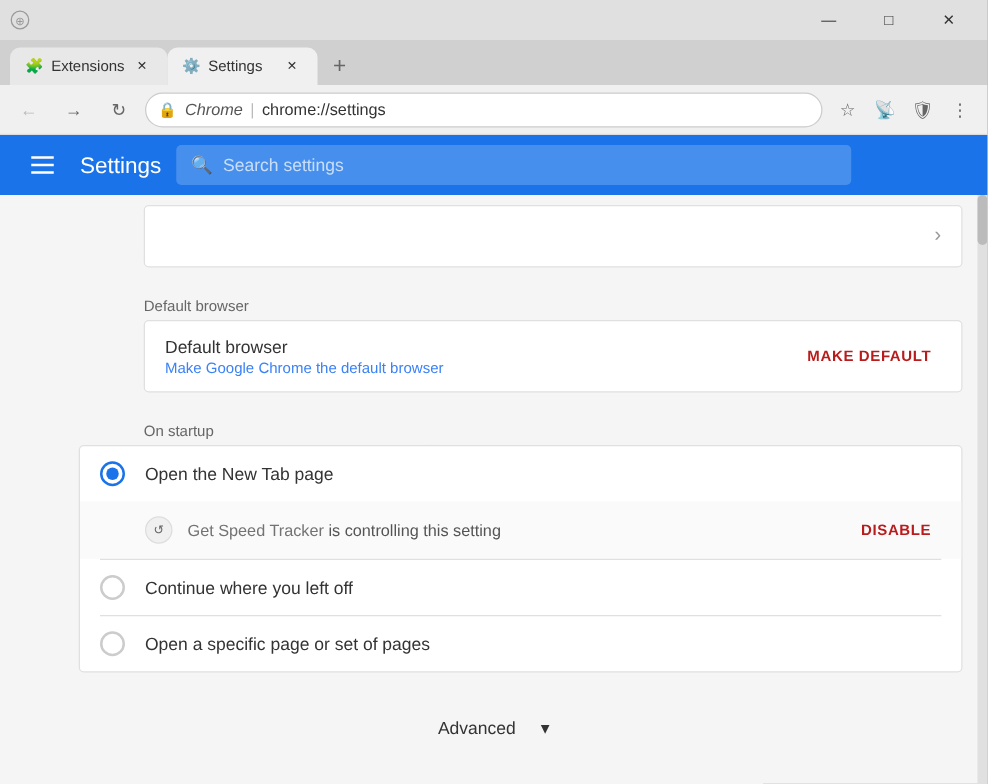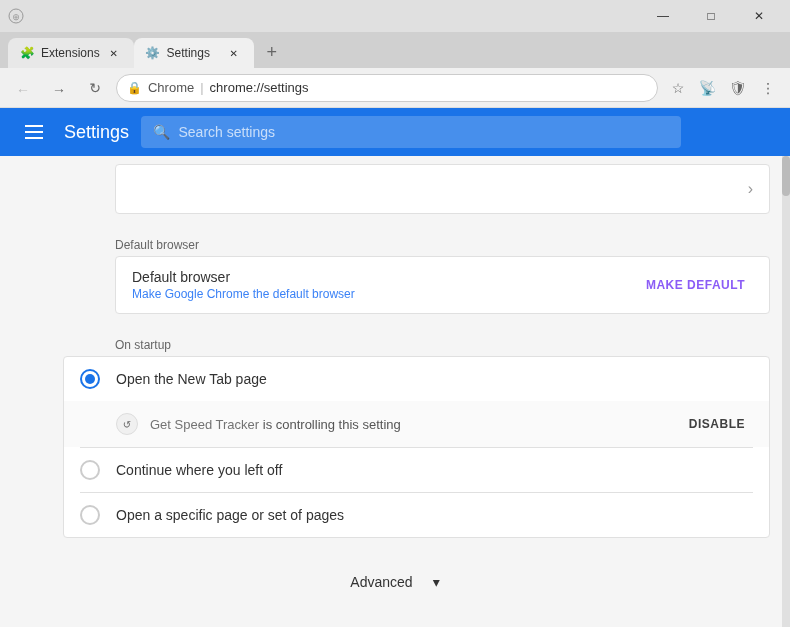--- a/index.html
+++ b/index.html
@@ -131,21 +131,21 @@
       border: 1px solid #ccc;
       border-radius: 14px;
       background: white;
       display: flex;
       align-items: center;
       padding: 0 10px;
       gap: 6px;
       font-size: 13px;
     }
     .address-bar-icon { font-size: 12px; color: #555; }
-    .address-site { color: #555; font-weight: 500; }
+    .address-site { color: #555; font-weight: 500; font-style: italic; }
     .address-url { color: #333; }
     .address-actions {
       display: flex;
       gap: 2px;
     }
     .addr-action-btn {
       width: 28px;
       height: 28px;
       border-radius: 50%;
       border: none;
@@ -296,21 +296,21 @@
       border-radius: 4px;
       margin: 0 20px 12px 115px;
       display: flex;
       align-items: center;
       padding: 12px 16px;
     }
     .make-default-btn {
       margin-left: auto;
       background: transparent;
       border: none;
-      color: #8b5cf6;
+      color: #b91c1c;
       font-size: 12px;
       font-weight: 600;
       cursor: pointer;
       letter-spacing: 0.5px;
       padding: 8px;
     }
 
     
     .startup-card {
       background: white;
@@ -378,21 +378,21 @@
       flex: 1;
     }
     .ext-link {
       color: #737373;
       text-decoration: none;
       font-size: 13px;
     }
     .disable-btn {
       background: transparent;
       border: none;
-      color: #404040;
+      color: #b91c1c;
       font-size: 12px;
       font-weight: 600;
       cursor: pointer;
       letter-spacing: 0.5px;
       padding: 6px 8px;
     }
 
     
     .advanced-section {
       display: flex;

